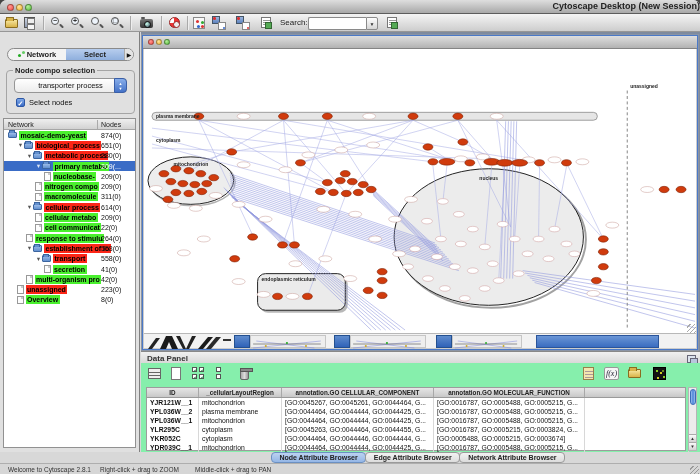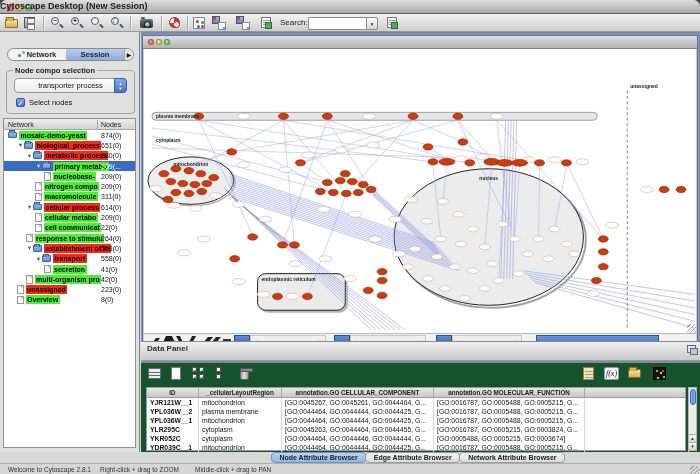--- a/index.html
+++ b/index.html
@@ -3,21 +3,21 @@
 <meta charset="utf-8">
 <style>
   * { margin:0; padding:0; box-sizing:border-box; }
   html,body { width:700px; height:474px; overflow:hidden; background:#444;
     font-family:"Liberation Sans", sans-serif; -webkit-font-smoothing:antialiased; }
   .window { position:absolute; inset:0; background:#d8d8d8; border-radius:7px 7px 0 0; overflow:hidden; }
 
   
   .titlebar { position:absolute; left:0; top:0; right:0; height:14px;
     background:linear-gradient(#dedede,#a8a8a8); border-bottom:1px solid #5c5c5c; }
-  .titlebar .title { position:absolute; left:0; right:0; top:1px; text-align:left;
+  .titlebar .title { position:absolute; left:0; right:0; top:1px; text-align:right;
     font-size:9px; font-weight:bold; color:#222; }
   .light { position:absolute; top:3.5px; width:7px; height:7px; border-radius:50%; border:0.5px solid rgba(0,0,0,.35); }
   .light.r { left:7px;  background:radial-gradient(circle at 35% 30%, #ff9a94, #f94f46); }
   .light.y { left:16px; background:radial-gradient(circle at 35% 30%, #ffe49a, #f5b935); }
   .light.g { left:25px; background:radial-gradient(circle at 35% 30%, #b6f09a, #58bd3c); }
 
   
   .toolbar { position:absolute; left:0; top:14px; right:0; height:18px;
     background:linear-gradient(#f4f4f4,#cdcdcd); border-bottom:1px solid #979797; }
   .tb-ic { position:absolute; top:2px; width:14px; height:14px; }
@@ -113,23 +113,23 @@
   .canvas svg { position:absolute; inset:0; }
   .canvas-grip { position:absolute; right:0; bottom:0; width:9px; height:9px;
     background:repeating-linear-gradient(135deg, transparent 0 2px, #aaa 2px 3px); }
   .strip { position:absolute; left:1px; bottom:1px; right:1px; height:15px; background:#f2f2f2; border-top:1px solid #b8b8b8; }
   .strip .seg { position:absolute; top:1px; height:13px; }
   .strip .seg.tab { background:linear-gradient(#5f8ccd,#2f62b8); border:1px solid #24508f; }
   .strip .seg.preview { background:#eee; border:1px solid #c6c6c6; }
   .strip .seg.bar { background:linear-gradient(#6b96d6,#3a6cc0); border:1px solid #2a549a; }
 
   
-  .dp-header { position:absolute; left:0; top:309px; right:0; height:20px; background:linear-gradient(#f0f0f0,#c9c9c9); border-top:1px solid #888; border-bottom:1px solid #999; }
+  .dp-header { position:absolute; left:0; top:319px; right:0; height:20px; background:linear-gradient(#f0f0f0,#c9c9c9); border-top:1px solid #888; border-bottom:1px solid #999; }
   .dp-header .t { position:absolute; left:6px; top:1.5px; font-size:8px; font-weight:bold; color:#333; }
-  .dp-body { position:absolute; left:0; top:331px; right:0; bottom:0; background:#14532d; }
+  .dp-body { position:absolute; left:0; top:331px; right:0; bottom:0; background:#86efac; }
   .dp-toolbar { position:absolute; left:0; top:0; right:0; height:22px; }
   .dpi { position:absolute; top:3px; width:16px; height:16px; }
   .tbl-ic { position:absolute; left:1px; top:2px; width:13px; height:11px; background:#eee; border:1px solid #666; }
   .tbl-ic::before { content:""; position:absolute; left:0; top:3px; width:12px; height:1px; background:#666; box-shadow:0 3px 0 #666; }
   .doc-ic { position:absolute; left:2px; top:1px; width:10px; height:13px; background:#fff; border:1px solid #777; }
   .selattr-ic i { position:absolute; width:5px; height:5px; border:1px solid #555; background:#fff; font-size:5px; line-height:5px; color:#173; font-weight:bold; text-align:center; }
   .trash-ic { position:absolute; left:3px; top:3px; width:9px; height:11px; background:linear-gradient(90deg,#aaa,#ddd,#999); border:1px solid #666; border-radius:1px 1px 2px 2px; }
   .trash-ic::before { content:""; position:absolute; left:-1.5px; top:-2.5px; width:11px; height:2px; background:#888; border:1px solid #555; }
   .note-ic { position:absolute; left:1px; top:1px; width:11px; height:13px; background:#f3e6b0; border:1px solid #97804a; }
   .note-ic::before { content:""; position:absolute; left:1px; top:3px; width:8px; height:1px; background:#a99; box-shadow:0 3px 0 #a99, 0 6px 0 #a99; }
@@ -237,21 +237,21 @@
       </span>
   </div>
 
   <div class="control-panel">
     <div class="cp-tabs">
       <div class="cp-tab">
         <span class="net-glyph"></span>
         <span>Network</span>
       </div>
       <div class="cp-tab sel">
-        <span>Session</span>
+        <span>Select</span>
       </div>
       <div class="cp-tab-arrow">▶</div>
     </div>
     <div class="groupbox">
       <span class="legend">Node compo selection</span>
       <div class="dropdown">
         <span>transporter process</span>
         <span class="stepper">▲<br>▼</span>
       </div>
       <div class="chk-row">

